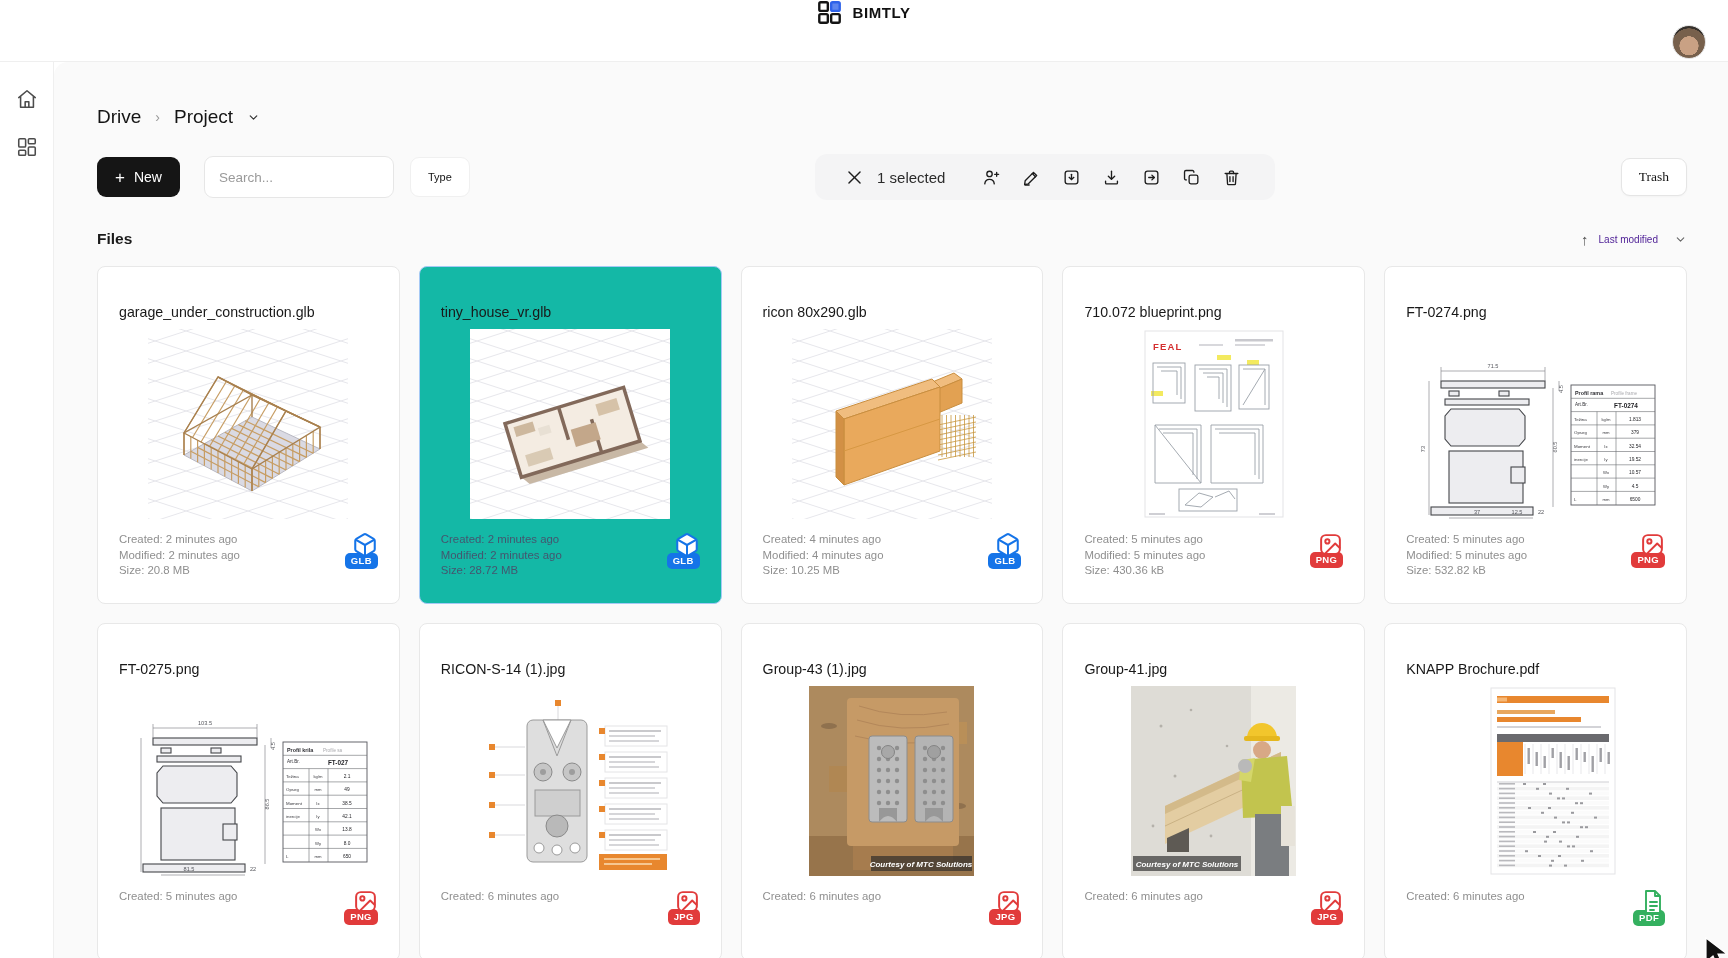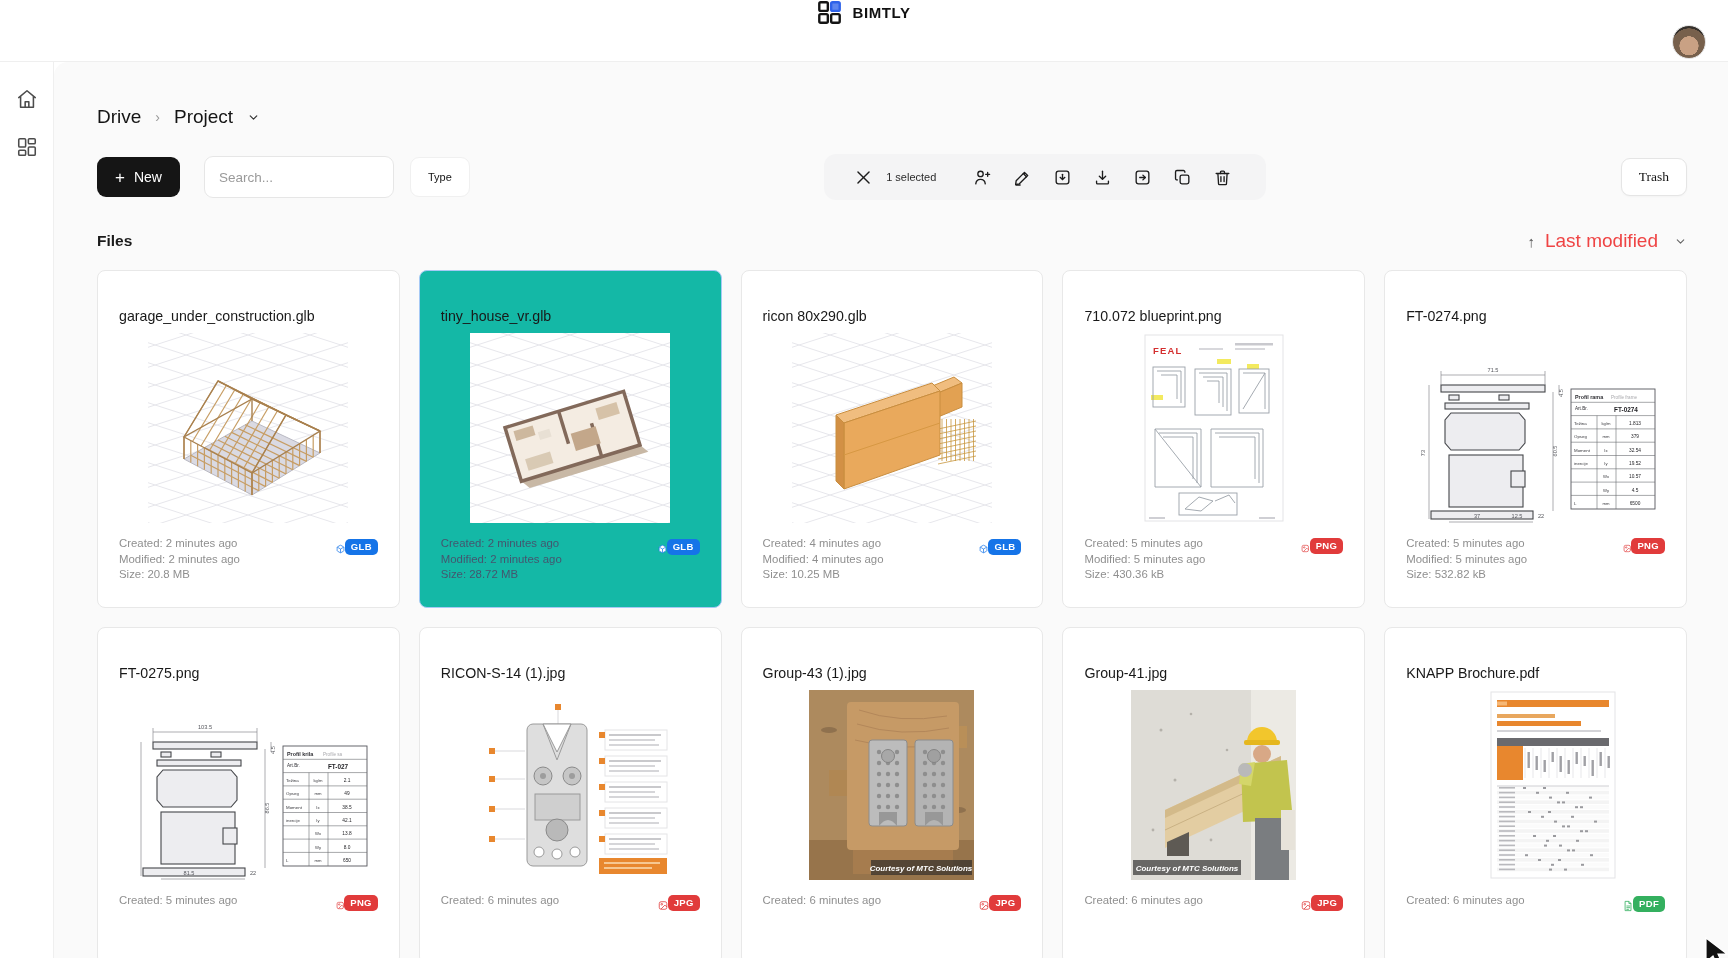--- a/index.html
+++ b/index.html
@@ -37,47 +37,47 @@
   .new-plus { font-size:17px; font-weight:400; line-height:1; }
   .search { margin-left:24px; width:190px; height:42px; border:1px solid #e6e6e6; border-radius:9px;
     background:#fff; padding:0 14px; font-size:13.5px; color:#a21caf; font-family:inherit; }
   .search::placeholder { color:#9a9a9a; }
   .type-btn { margin-left:16px; height:40px; background:#fff; border:1px solid #f0f0f0;
     border-radius:9px; padding:0 17px; font-size:11px; color:#141414; cursor:pointer; font-family:inherit; }
 
   .sel-bar { margin-left:auto; height:46px; background:#f4f4f5; border-radius:12px;
     display:flex; align-items:center; padding:0 24px; gap:0; }
   .sel-close { width:30px; display:flex; justify-content:center; cursor:pointer; }
-  .sel-count { font-size:11px; color:#2b2b2b; margin:0 26px 0 8px; }
+  .sel-count { font-size:15px; color:#2b2b2b; margin:0 26px 0 8px; }
   .act-btn { width:40px; display:flex; justify-content:center; cursor:pointer; background:none; border:none; }
   .tool-ic { width:19px; height:19px; color:#1d1d1d; }
 
   .trash-btn { margin-left:auto; height:38px; background:#fff; border:1px solid #e5e5e5;
     border-radius:9px; padding:0 17px; font-size:13.5px; color:#141414; cursor:pointer;
     box-shadow:0 1px 2px rgba(0,0,0,.03); font-family:Liberation Serif, serif; }
 
   .files-head { margin-top:30px; display:flex; align-items:center; justify-content:space-between; }
   .files-title { font-size:15.5px; font-weight:600; color:#1b1b1b; }
   .sort { display:flex; align-items:center; gap:10px; cursor:pointer; }
   .sort-arrow { font-size:15px; color:#555; }
-  .sort-label { font-size:19px; color:#ef4444; }
+  .sort-label { font-size:10px; color:#4c1d95; }
   .sort-caret { width:13px; height:13px; color:#666; margin-left:6px; }
 
   
   .grid { margin-top:18px; display:grid; grid-template-columns:repeat(5,1fr); gap:19px; }
   .card { background:#fff; border:1px solid #e8e8e8; border-radius:8px; padding:34px 21px;
     height:338px; cursor:pointer; }
   .card.selected { background:#14b8a6; border-color:#a6c9f5; }
   .card-title { font-size:14.2px; font-weight:500; color:#191919; margin:3px 0 9px;
     white-space:nowrap; overflow:hidden; }
   .thumb { height:190px; display:flex; justify-content:center; align-items:flex-end; }
   .meta-row { margin-top:13px; display:flex; justify-content:space-between; align-items:flex-start; }
   .meta-line { font-size:11.4px; color:#8f8f8f; line-height:15.6px; min-height:15.6px; }
   .card.selected .meta-line { color:#44566f; }
-  .badge { display:flex; align-items:center; width:42px; }
+  .badge { display:flex; flex-direction:column; align-items:flex-end; width:42px; }
   .badge svg { margin-bottom:-5px; position:relative; z-index:1; }
   .badge-pill { color:#fff; font-size:9.5px; font-weight:bold; border-radius:5px;
     padding:2px 6px 3px; letter-spacing:.3px; }
 
   .cursor { position:absolute; left:1704px; top:936px; z-index:9; }
 </style>
 </head>
 <body>
 
 <header class="topbar">

